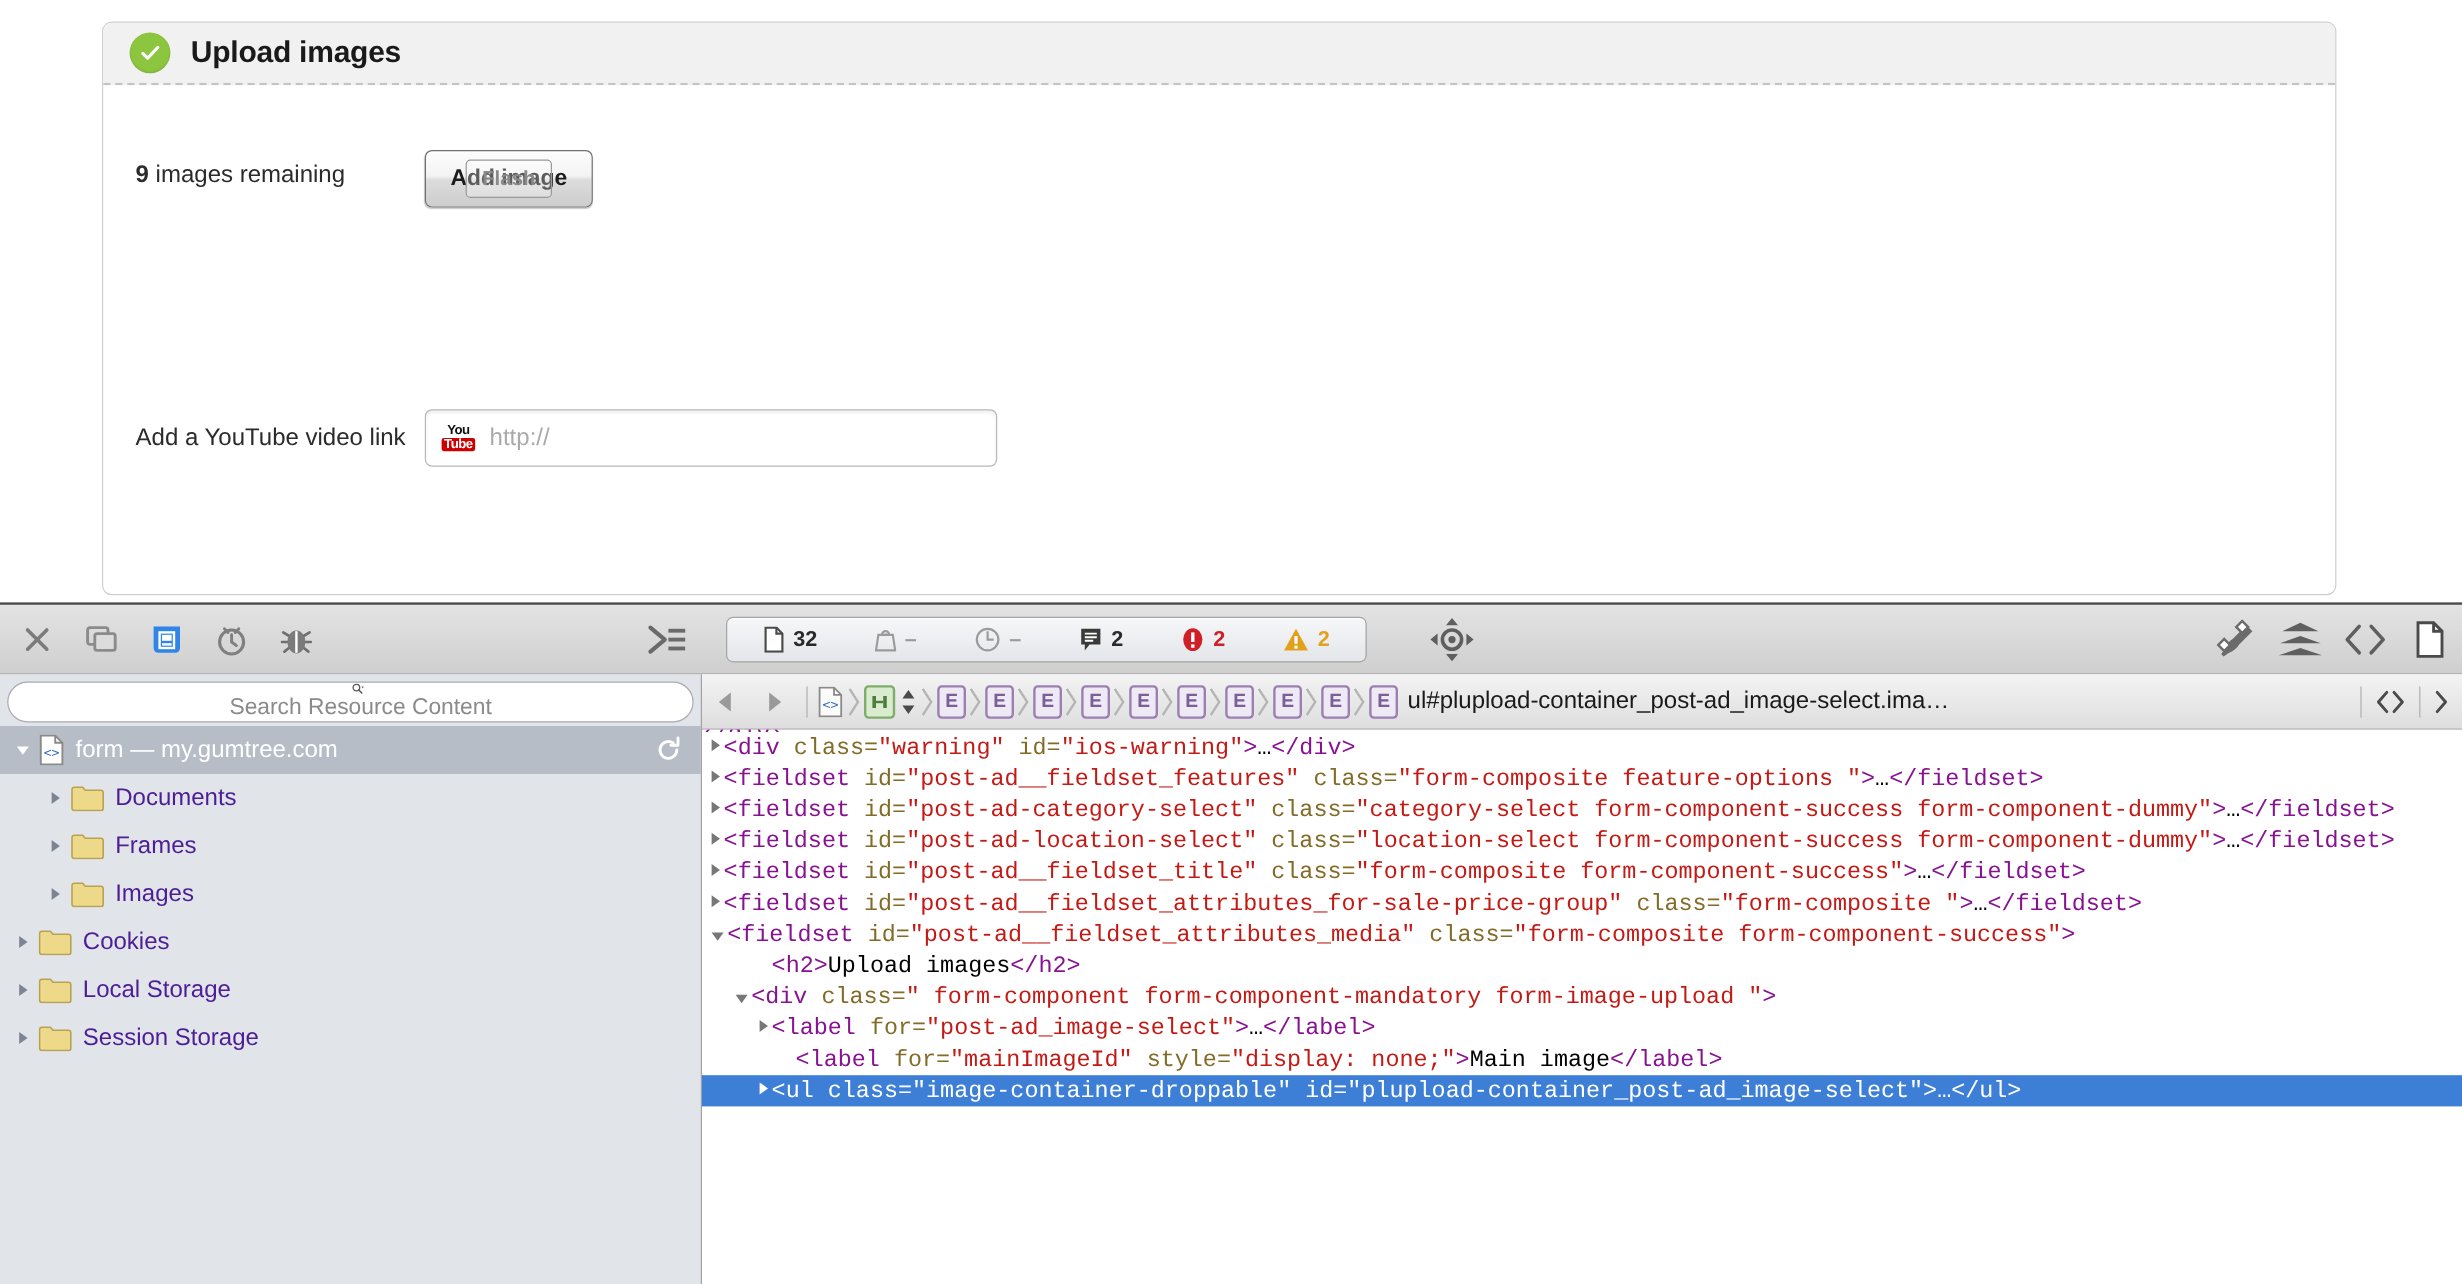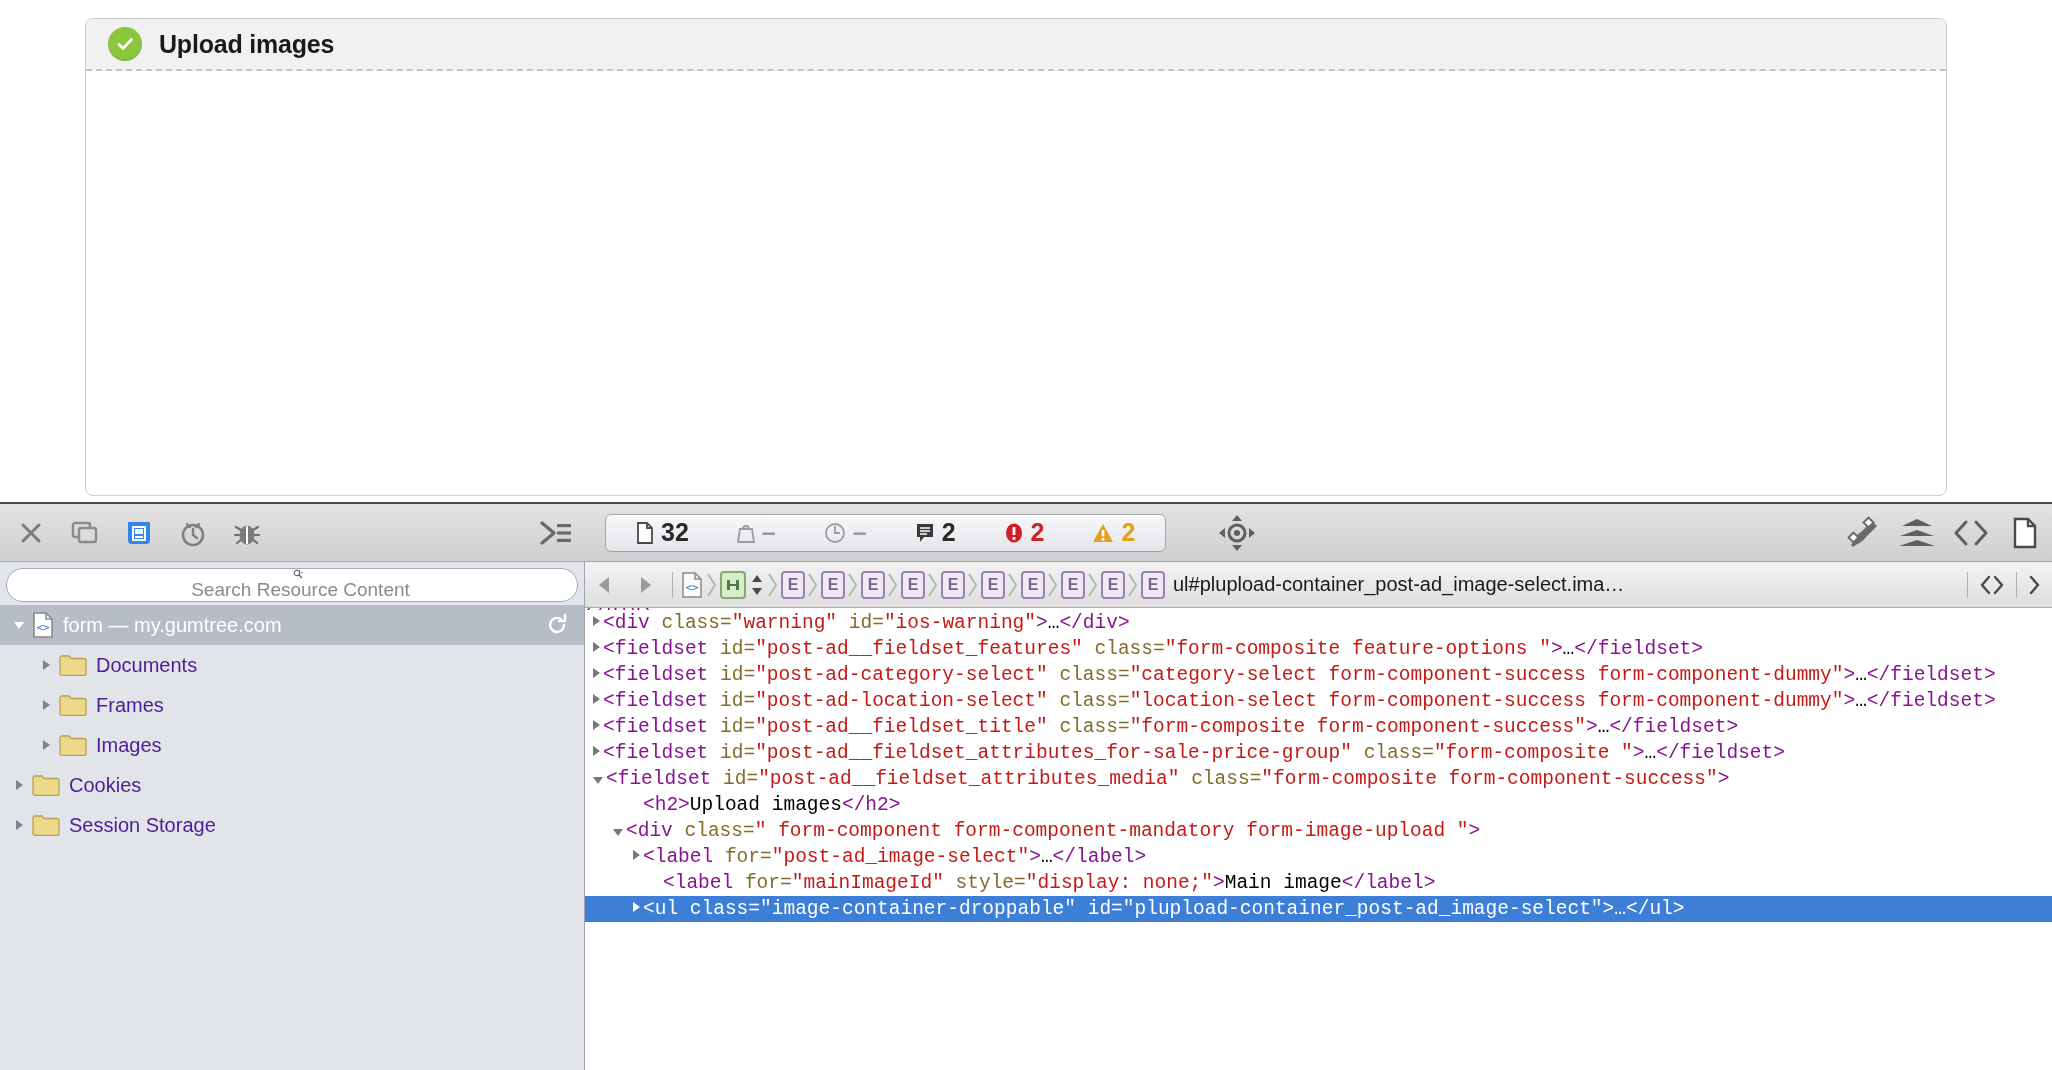--- a/index.html
+++ b/index.html
@@ -174,21 +174,21 @@
     background: linear-gradient(to bottom, #f6f7f9 0%, #e3e6ea 100%);
     display: flex; align-items: center;
     padding: 0 6px;
     box-shadow: inset 0 1px 0 rgba(255,255,255,.9);
     cursor: pointer;
   }
   .stat {
     display: flex; align-items: center;
     gap: 7px;
     padding: 0 24px;
-    font-size: 25px;
+    font-size: 18px;
     font-weight: bold;
     color: #2a2a2a;
     white-space: nowrap;
   }
   .stat.dim { color: #9b9b9b; }
   .stat.err { color: #cf2027; }
   .stat.warn { color: #e3a11b; }
 
   .tb-spacer { flex: 1 1 auto; }
 
@@ -376,20 +376,42 @@
 
     <div class="upload-panel-header">
       <span class="success-circle">
         <svg width="22" height="22" viewBox="0 0 22 22">
           <path d="M5 11.5 L9 15.5 L17.5 6.5" stroke="#ffffff" stroke-width="2.6" fill="none" stroke-linecap="round" stroke-linejoin="round"></path>
         </svg>
       </span>
       <span class="upload-title">Upload images</span>
     </div>
 
+    <div class="upload-body">
+
+      <div class="remaining-row">
+        <div class="remaining-label">
+          <b>9</b><span> images remaining</span>
+        </div>
+        <div class="add-image-btn">Add image</div>
+        <div class="flash-overlay">Flash</div>
+      </div>
+
+      <div class="youtube-row">
+        <div class="youtube-label">Add a YouTube video link</div>
+        <div class="youtube-input">
+          <span class="yt-logo">
+            <span class="yt-you">You</span>
+            <span class="yt-tube">Tube</span>
+          </span>
+          <span class="yt-placeholder">http://</span>
+        </div>
+      </div>
+
+    </div>
   </div>
 </div>
 
 <div id="devtools">
 
   <div class="dt-toolbar">
 
     <div class="tb-icon first">
       <svg width="26" height="26" viewBox="0 0 26 26">
           <path d="M5 5 L21 21 M21 5 L5 21" stroke="#7b7b7b" stroke-width="3" stroke-linecap="round"></path>
@@ -606,20 +628,33 @@
               </svg>
             </span>
           <span class="ico">
               <svg width="28" height="22" viewBox="0 0 28 22">
                 <path d="M1 4 a2 2 0 0 1 2 -2 h7 l2 2.5 h13 a2 2 0 0 1 2 2 v13 a2 2 0 0 1 -2 2 h-22 a2 2 0 0 1 -2 -2 z" fill="#eed98b" stroke="#b9a152" stroke-width="1.3"></path>
               </svg>
             </span>
           <span>Cookies</span>
         </div>
 
+        <div class="tree-row depth1">
+          <span class="tw">
+              <svg width="16" height="16" viewBox="0 0 16 16">
+                <path d="M5 3 L12 8 L5 13 Z" fill="#7b8694"></path>
+              </svg>
+            </span>
+          <span class="ico">
+              <svg width="28" height="22" viewBox="0 0 28 22">
+                <path d="M1 4 a2 2 0 0 1 2 -2 h7 l2 2.5 h13 a2 2 0 0 1 2 2 v13 a2 2 0 0 1 -2 2 h-22 a2 2 0 0 1 -2 -2 z" fill="#eed98b" stroke="#b9a152" stroke-width="1.3"></path>
+              </svg>
+            </span>
+          <span>Local Storage</span>
+        </div>
 
         <div class="tree-row depth1">
           <span class="tw">
               <svg width="16" height="16" viewBox="0 0 16 16">
                 <path d="M5 3 L12 8 L5 13 Z" fill="#7b8694"></path>
               </svg>
             </span>
           <span class="ico">
               <svg width="28" height="22" viewBox="0 0 28 22">
                 <path d="M1 4 a2 2 0 0 1 2 -2 h7 l2 2.5 h13 a2 2 0 0 1 2 2 v13 a2 2 0 0 1 -2 2 h-22 a2 2 0 0 1 -2 -2 z" fill="#eed98b" stroke="#b9a152" stroke-width="1.3"></path>

